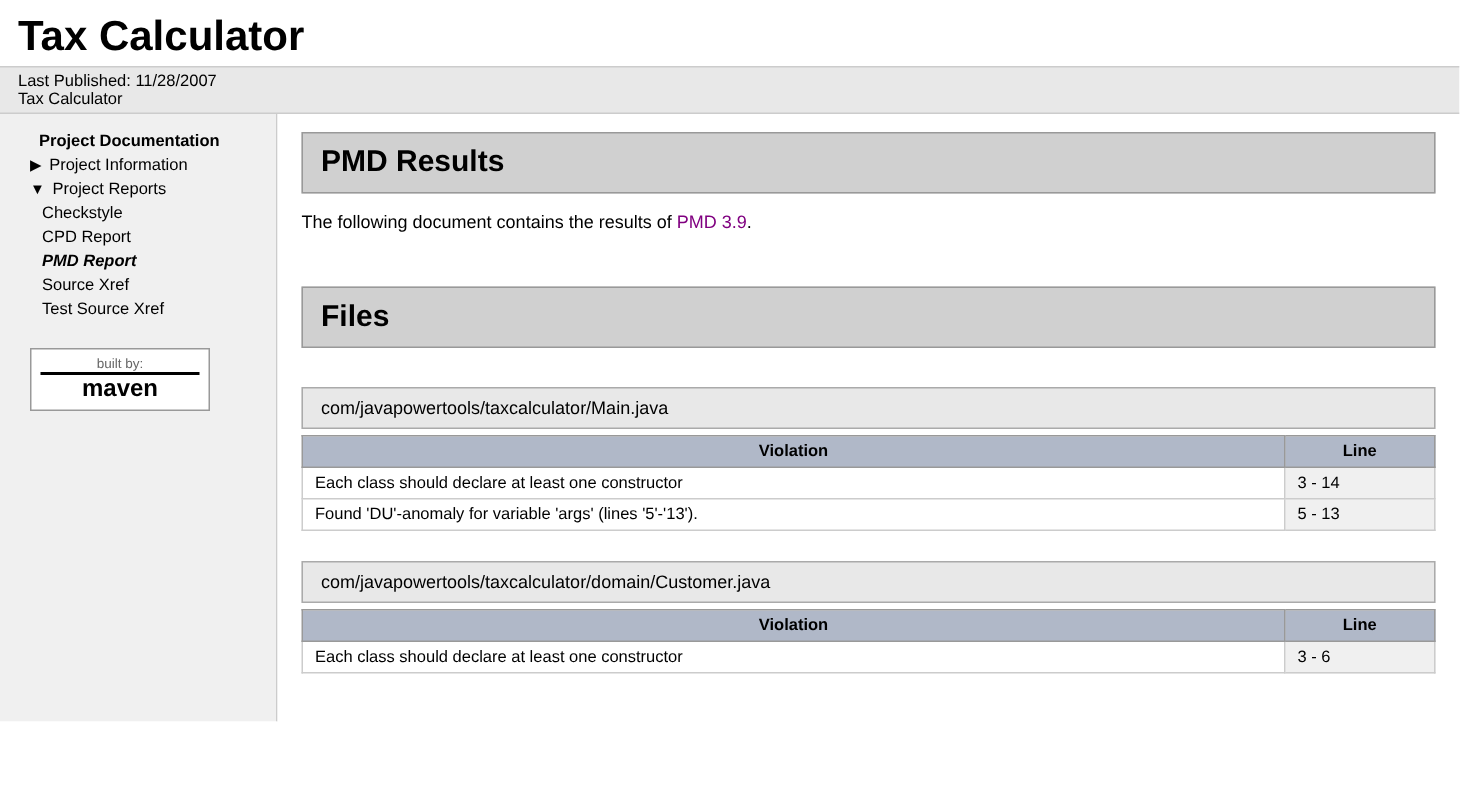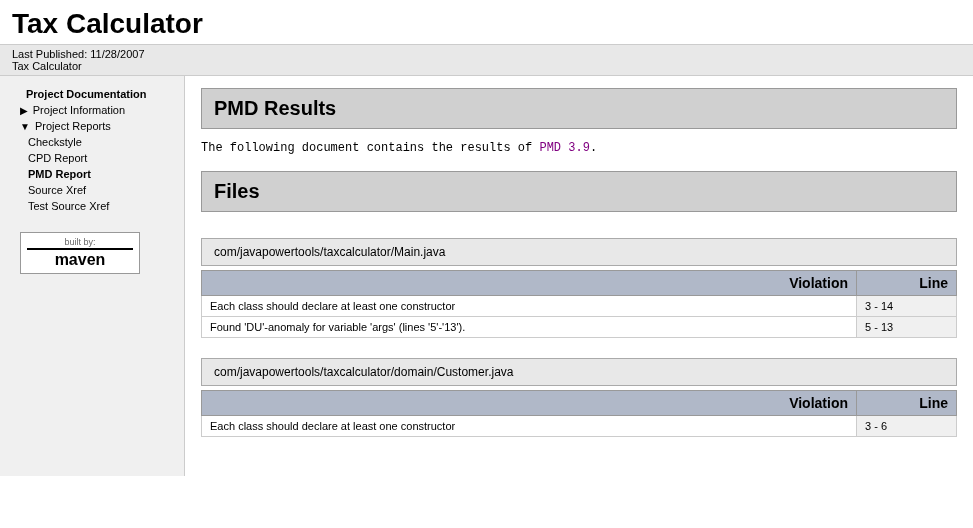--- a/index.html
+++ b/index.html
@@ -10,41 +10,41 @@
     #header h1 { font-size: 28px; font-weight: bold; color: #000; }
     #published-bar { background: #e8e8e8; border-top: 1px solid #ccc; border-bottom: 1px solid #ccc; padding: 3px 12px; font-size: 11px; display: flex; justify-content: space-between; flex-direction: column; }
 
     
     #layout { display: flex; min-height: 400px; }
 
     
     #sidebar { width: 185px; min-width: 185px; background: #f0f0f0; border-right: 1px solid #ccc; padding: 8px 0; font-size: 11px; }
     .sidebar-section-title { font-weight: bold; padding: 4px 10px 2px 26px; font-size: 11px; }
     .sidebar-item { padding: 2px 10px 2px 20px; cursor: pointer; }
-    .sidebar-item.active { font-weight: bold; }
+    .sidebar-item.active { font-weight: bold; font-style: italic; }
     .sidebar-item.sub { padding-left: 28px; }
     .sidebar-toggle { display: inline-block; margin-right: 2px; font-size: 10px; }
     .maven-badge { margin: 10px 10px; border: 1px solid #999; background: #fff; padding: 4px 6px; display: inline-block; width: 120px; text-align: center; font-size: 10px; }
     .maven-badge .built-by { font-size: 9px; color: #666; }
     .maven-badge .maven-text { font-size: 16px; font-weight: bold; color: #000; }
     .maven-line { border-top: 2px solid #000; margin: 1px 0; }
 
     
     #main { flex: 1; padding: 12px 16px; background: #fff; }
 
     .section-header { background: #d0d0d0; border: 1px solid #999; padding: 8px 12px; margin-bottom: 12px; }
     .section-header h2 { font-size: 20px; font-weight: bold; color: #000; }
 
-    .description { margin-bottom: 16px; font-size: 12px; font-family: Liberation Mono, monospace; }
+    .description { margin-bottom: 36px; font-size: 12px; }
     .description a { color: #800080; text-decoration: none; }
 
     .file-box { border: 1px solid #aaa; background: #e8e8e8; padding: 6px 12px; margin-bottom: 4px; font-size: 12px; }
 
     .violation-table { width: 100%; border-collapse: collapse; margin-bottom: 20px; }
-    .violation-table th { background: #b0b8c8; border: 1px solid #999; padding: 4px 8px; text-align: right; font-size: 14px; font-weight: bold; }
+    .violation-table th { background: #b0b8c8; border: 1px solid #999; padding: 4px 8px; text-align: center; font-size: 11px; font-weight: bold; }
     .violation-table th.line-col { width: 100px; }
     .violation-table td { border: 1px solid #ccc; padding: 4px 8px; font-size: 11px; background: #fff; }
     .violation-table td.line-num { background: #f0f0f0; }
 
     .file-section { margin-bottom: 20px; }
   </style>
 </head>
 <body>
 
 <div id="header">

